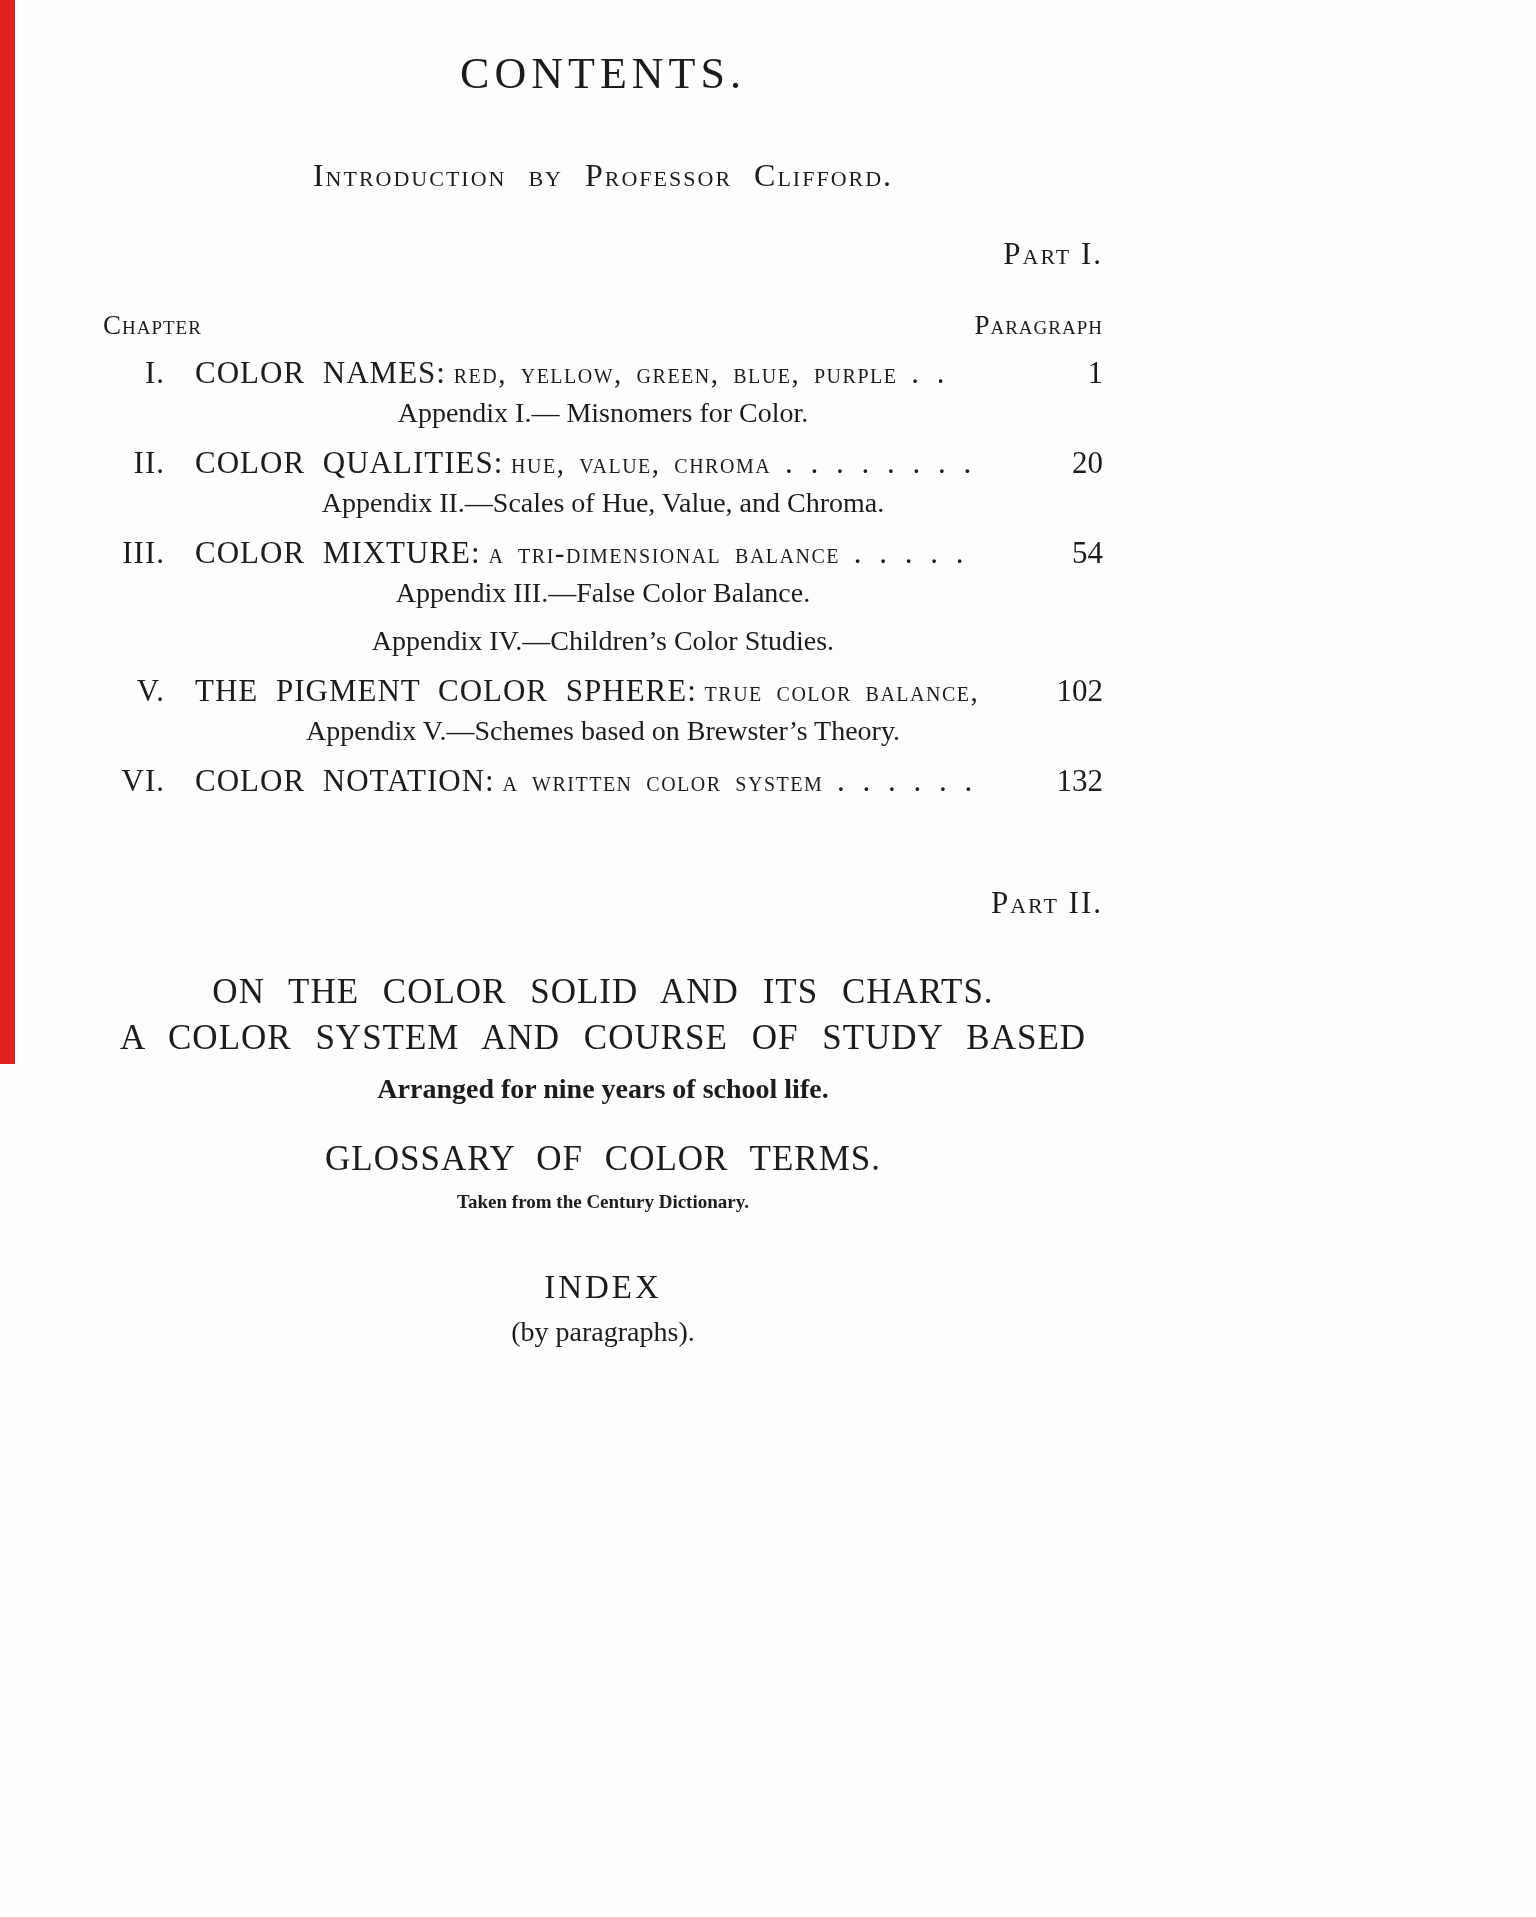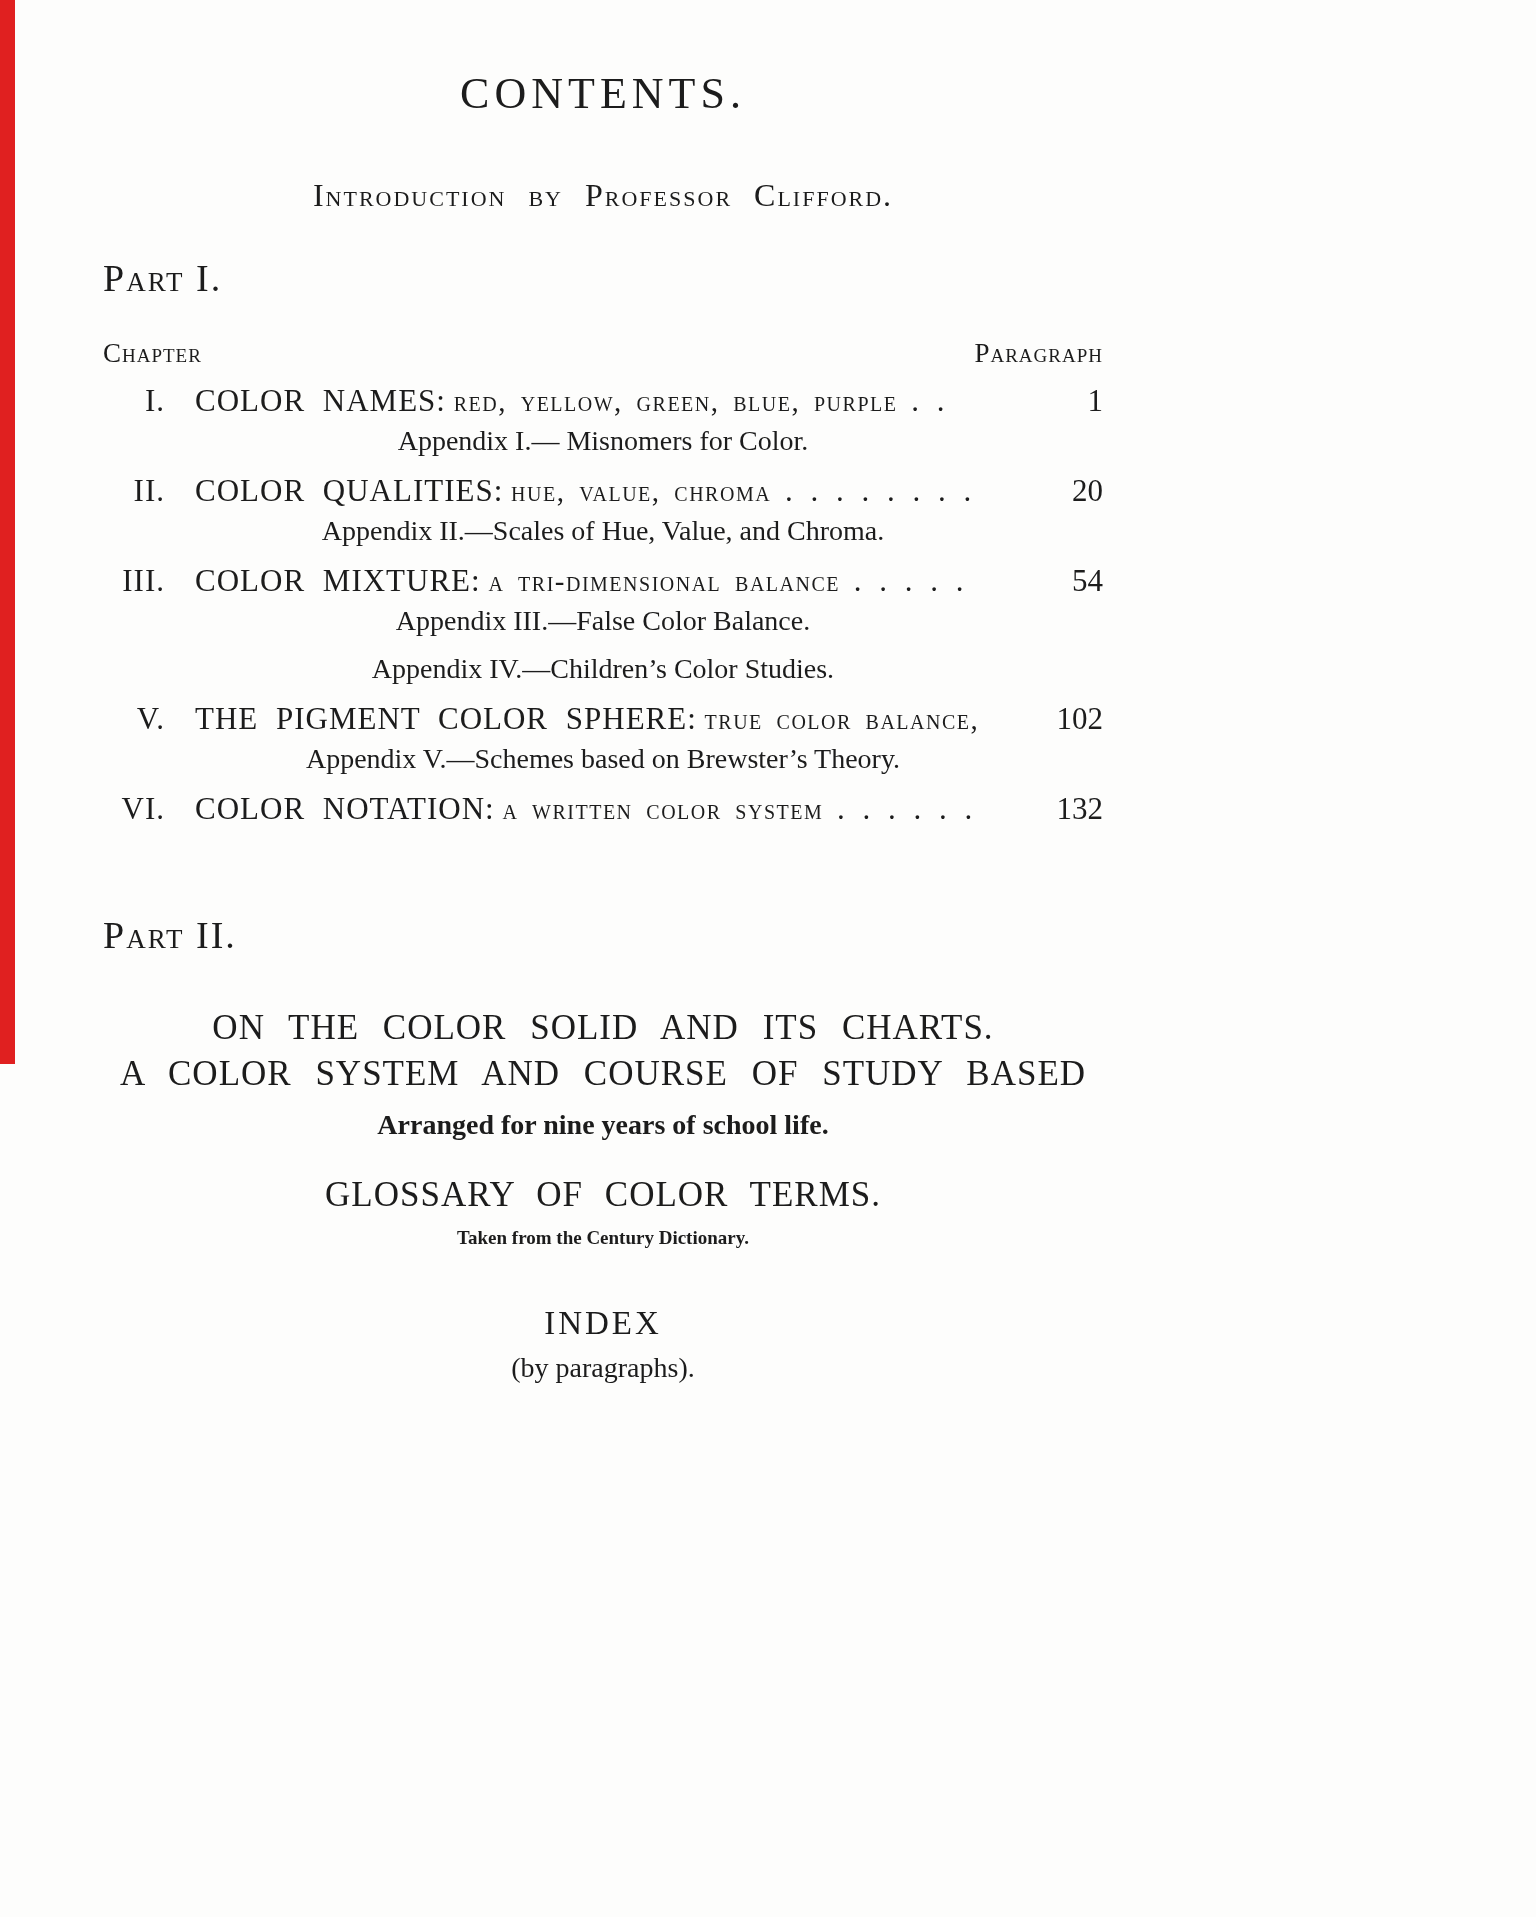--- a/index.html
+++ b/index.html
@@ -21,42 +21,42 @@
     left: 0;
     top: 0;
     width: 15px;
     height: 1064px;
     background: #e02020;
   }
   .content {
     position: relative;
     width: 1000px;
     margin-left: 103px;
-    padding-top: 68px;
+    padding-top: 48px;
   }
   .contents-title {
     margin: 0;
     font-size: 44px;
     font-weight: 400;
     text-align: center;
     letter-spacing: 5px;
   }
   .intro-line {
     margin-top: 58px;
     text-align: center;
     font-variant: small-caps;
     font-size: 32px;
     letter-spacing: 2px;
     word-spacing: 12px;
   }
   .part-heading {
     margin-top: 42px;
-    text-align: left;
-    font-variant: small-caps;
-    font-size: 38px;
+    text-align: right;
+    font-variant: small-caps;
+    font-size: 31px;
     letter-spacing: 2px;
   }
   .part2-heading { margin-top: 84px; }
   .col-labels {
     margin-top: 38px;
     display: flex;
     justify-content: space-between;
     font-variant: small-caps;
     font-size: 27px;
     letter-spacing: 1px;

